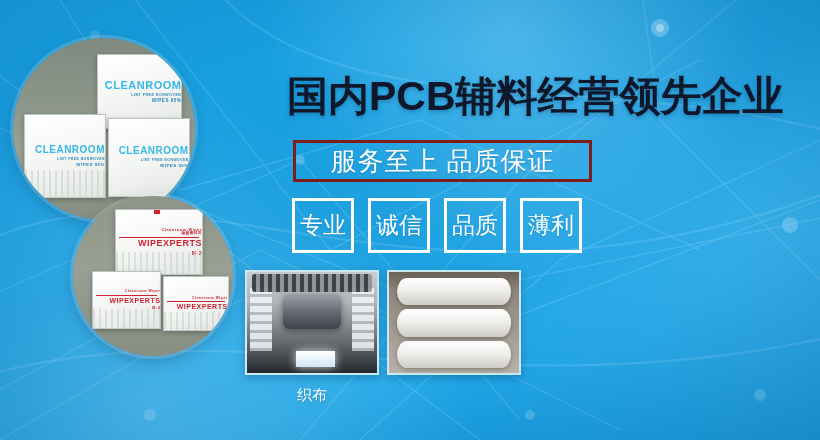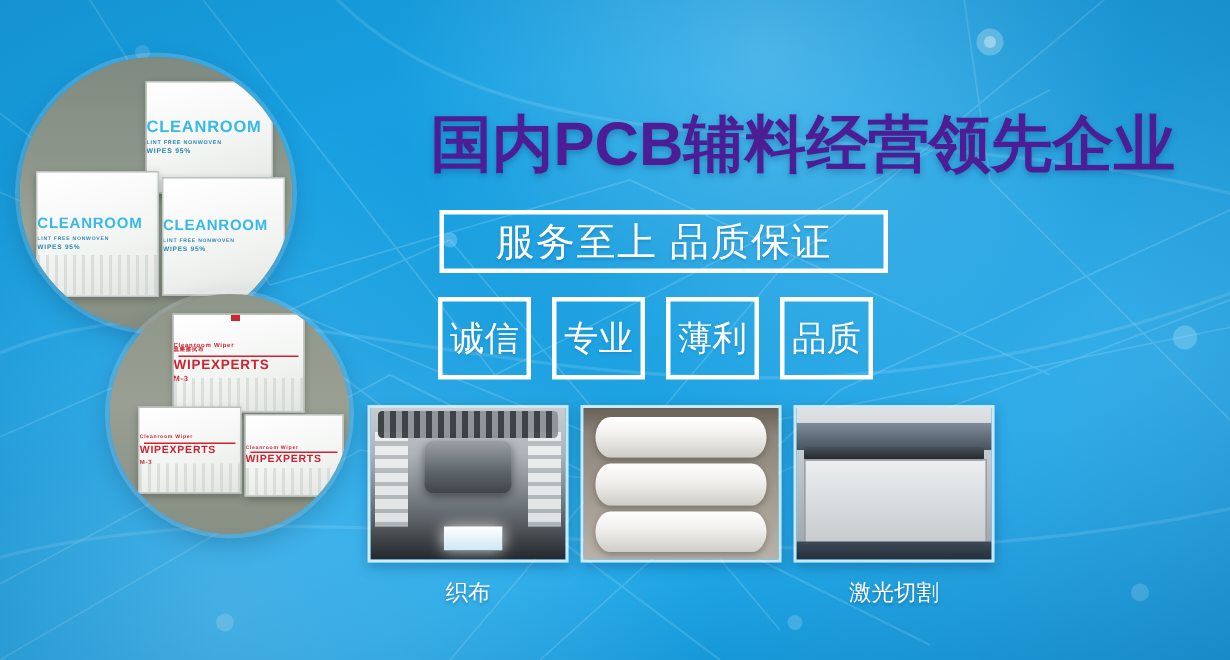--- a/index.html
+++ b/index.html
@@ -45,44 +45,44 @@
   }
   .pack{
     position:absolute;background:linear-gradient(165deg,#ffffff 0%,#f3f5f3 55%,#e2e6e2 100%);
     border:1px solid rgba(150,160,155,.55);
     box-shadow:0 2px 5px rgba(0,0,0,.25);
     display:flex;align-items:center;justify-content:center;
     overflow:hidden;
   }
   .pack .pk-label{
     font-weight:bold;letter-spacing:.5px;line-height:1;
-    text-align:left;width:100%;
+    text-align:right;width:100%;
   }
   .cl-txt{color:#36b9e6;}
   .cl-sub{color:#2a86b8;font-weight:bold;}
   .wp-txt{color:#cf2230;}
   .wp-rule{height:1px;background:#cf2230;margin:1px 3px;}
   .ridges{
     position:absolute;left:0;right:0;bottom:0;height:34%;
     background:repeating-linear-gradient(90deg, rgba(200,207,202,.55) 0 2px, rgba(255,255,255,0) 2px 6px);
   }
   .redtab{position:absolute;background:#d2242f;}
 
   
   #headline{
     position:absolute;left:287px;top:76px;width:500px;
-    color:#4c1d95;
+    color:#0f172a;
     font-size:41px;font-weight:bold;line-height:1;
     letter-spacing:0px;white-space:nowrap;
     text-shadow:0 2px 4px rgba(0,60,105,.35);
   }
   
   #subtitle-box{
     position:absolute;left:293px;top:140px;width:299px;height:42px;
-    border:3px solid #ffffff;
+    border:3px solid #7f1d1d;
     box-sizing:border-box;
     display:flex;align-items:center;justify-content:center;
     background:rgba(255,255,255,0);
   }
   #subtitle-text{
     color:#ffffff;font-size:26px;font-weight:normal;white-space:nowrap;
     letter-spacing:1px;
     text-shadow:0 1px 2px rgba(0,60,105,.25);
   }
   
@@ -308,24 +308,24 @@
     </div>
   </div>
 
   <div id="headline">国内PCB辅料经营领先企业</div>
 
   <div id="subtitle-box">
     <span id="subtitle-text">服务至上 品质保证</span>
   </div>
 
   <div id="tags">
+    <div class="tag">专业</div>
     <div class="tag">诚信</div>
-    <div class="tag">专业</div>
+    <div class="tag">品质</div>
     <div class="tag">薄利</div>
-    <div class="tag">品质</div>
   </div>
 
   <div id="photo-strip">
 
     <div class="shot-wrap">
       <div class="shot">
         <div class="sc-knit">
           <div class="knit-cones-l"></div>
           <div class="knit-cones-r"></div>
           <div class="knit-top"></div>
@@ -339,28 +339,17 @@
     <div class="shot-wrap">
       <div class="shot">
         <div class="sc-rolls">
           <div class="roll" style="top:6%;"></div>
           <div class="roll" style="top:37%;"></div>
           <div class="roll" style="top:68%;"></div>
         </div>
       </div>
     </div>
 
-    <div class="shot-wrap">
-      <div class="shot">
-        <div class="sc-laser">
-          <div class="laser-body"></div>
-          <div class="laser-gantry"></div>
-          <div class="laser-bed"></div>
-          <div class="laser-base"></div>
-        </div>
-      </div>
-      <div class="shot-cap">激光切割</div>
-    </div>
 
 
   </div>
 
 </div>
 
 </body></html>

